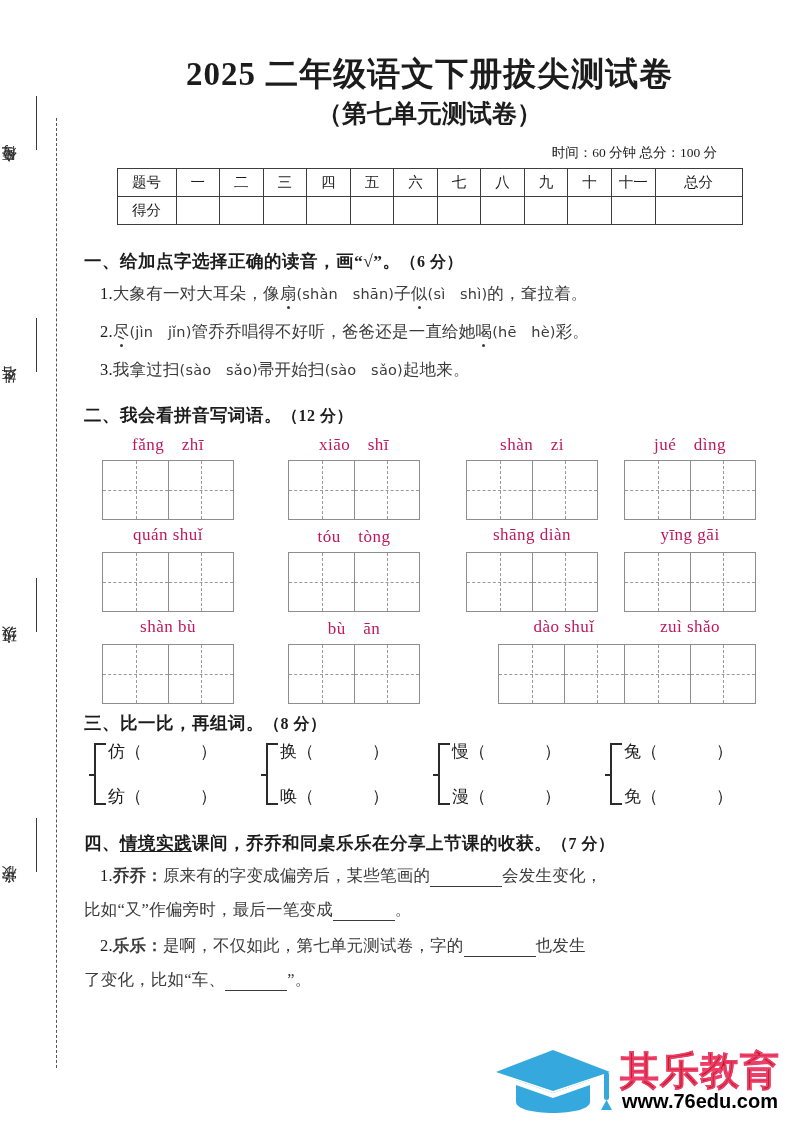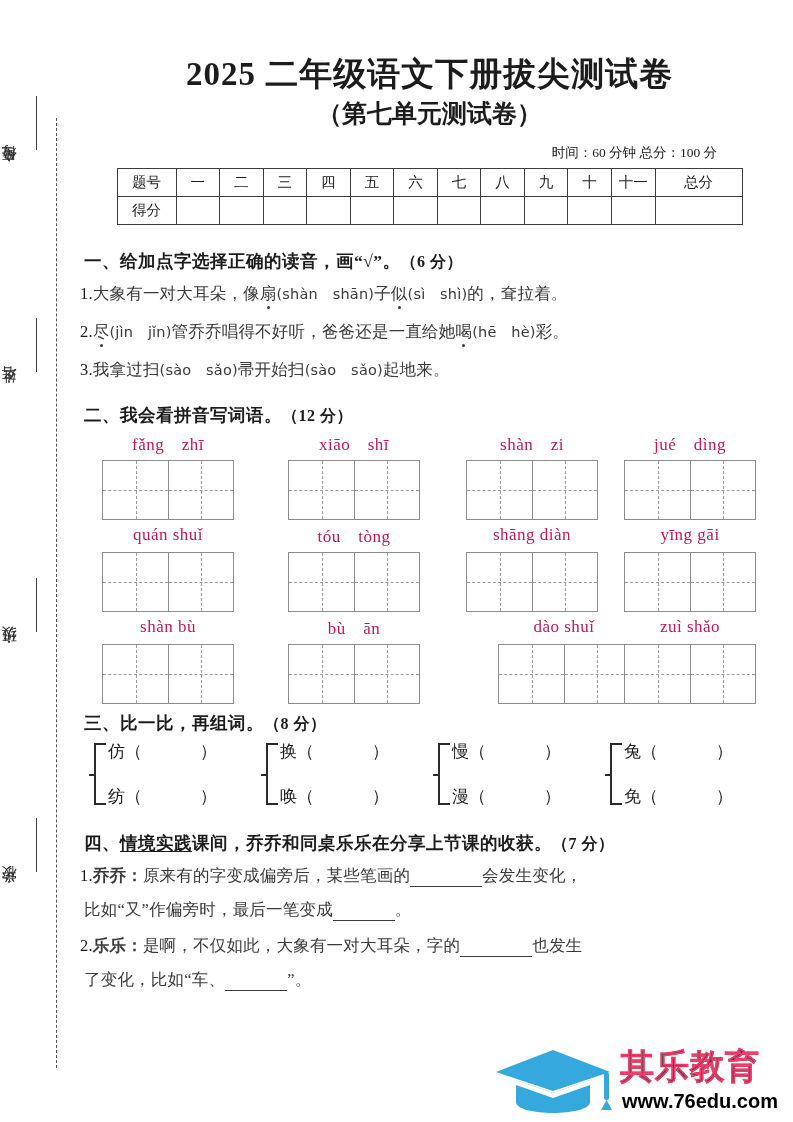--- a/index.html
+++ b/index.html
@@ -108,21 +108,21 @@
     color: #1c1c1c;
     margin-left: 18px;
     letter-spacing: 0.5px;
   }
   .sec-h .pts { font-weight: bold; font-size: 16px; }
   .u { text-decoration: underline; text-underline-offset: 2px; }
 
   .q-line {
     font-size: 16.5px;
     color: #3a3a3a;
-    margin-left: 14px;
+    margin-left: 34px;
     letter-spacing: 0.2px;
     white-space: nowrap;
   }
   .q-line .num { color: #1c1c1c; }
   .py { font-family: "DejaVu Sans", sans-serif; font-size: 14.5px; }
   .dotchar {
     position: relative;
     display: inline-block;
   }
   .dotchar::after {
@@ -230,23 +230,23 @@
     position: absolute;
     left: 492px;
     top: 1042px;
     width: 300px;
     height: 76px;
   }
   .logo-cap { position: absolute; left: 0; top: 4px; }
   .logo-cn {
     position: absolute;
     left: 128px; top: 2px;
-    font-size: 34px;
+    font-size: 39px;
     font-weight: bold;
-    color: #404040;
+    color: #b91c1c;
     letter-spacing: 1px;
     font-family: "Liberation Sans", sans-serif;
     -webkit-text-stroke: 0.6px #ef3d6a;
   }
   .logo-url {
     position: absolute;
     left: 130px; top: 48px;
     font-size: 20px;
     font-weight: bold;
     color: #000000;
@@ -466,21 +466,21 @@
   </div>
 
   <div class="q-line" style="margin-top:10px;">
     <span class="num">1.</span><b>乔乔：</b><span>原来有的字变成偏旁后，某些笔画的</span><span class="fill fill-long"></span><span>会发生变化，</span>
   </div>
   <div class="q-line" style="margin-top:12px;margin-left:18px;">
     <span>比如“又”作偏旁时，最后一笔变成</span><span class="fill fill-mid"></span><span>。</span>
   </div>
 
   <div class="q-line" style="margin-top:14px;">
-    <span class="num">2.</span><b>乐乐：</b><span>是啊，不仅如此，大象有一对大耳朵，字的</span><span class="fill fill-long"></span><span>也发生</span>
+    <span class="num">2.</span><b>乐乐：</b><span>是啊，不仅如此，第七单元测试卷，字的</span><span class="fill fill-long"></span><span>也发生</span>
   </div>
   <div class="q-line" style="margin-top:12px;margin-left:18px;">
     <span>了变化，比如“车、</span><span class="fill fill-mid"></span><span>”。</span>
   </div>
 
 </div>
 
 <div class="logo">
   <svg class="logo-cap" width="122" height="68" viewBox="0 0 122 68">
     <path d="M61 4 L118 26 L61 45 L4 26 Z" fill="#35a8dd"></path>

